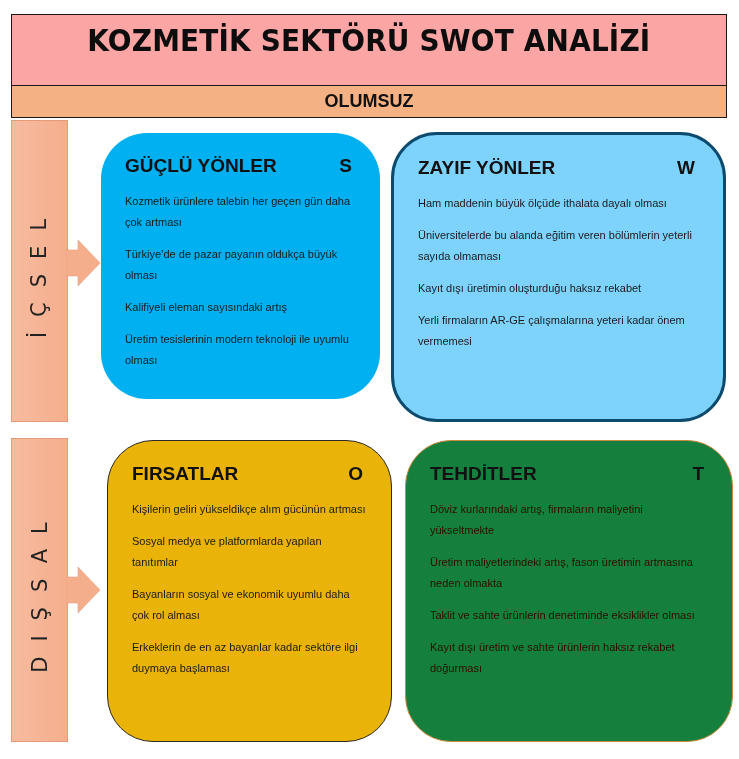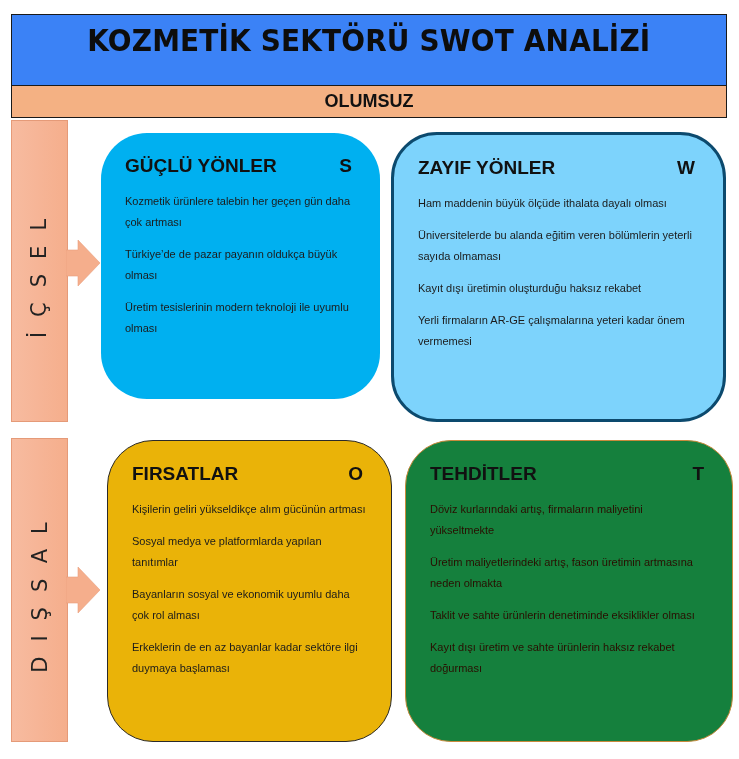--- a/index.html
+++ b/index.html
@@ -1,21 +1,21 @@
 <!DOCTYPE html>
 <html><head>
   <meta charset="utf-8">
   <style>
     * { box-sizing: border-box; margin: 0; padding: 0; }
     html, body { width: 739px; height: 759px; background: #ffffff; overflow: hidden; }
     body { position: relative; font-family: "Liberation Sans", "DejaVu Sans", sans-serif; color: #111; }
 
     .title-bar {
       position: absolute; left: 11px; top: 14px; width: 716px; height: 72px;
-      background: #3b82f6; border: 1.5px solid #1a1a1a;
+      background: #fca5a5; border: 1.5px solid #1a1a1a;
       display: flex; align-items: center; justify-content: center;
     }
     .title-bar span {
       font-family: "DejaVu Sans", sans-serif; font-weight: bold; font-size: 31px;
       letter-spacing: 0.2px; color: #0d0d0d; transform: scaleX(0.9); display: inline-block;
       margin-top: -20px;
     }
     .header-row {
       position: absolute; left: 11px; top: 86px; width: 716px; height: 32px;
       background: #f4b183; border: 1.5px solid #1a1a1a; border-top: none; display: flex;
@@ -85,20 +85,21 @@
 </svg>
 
 <div class="quad q-s">
   <div class="quad-head">
     <span>GÜÇLÜ YÖNLER</span>
     <span class="letter">S</span>
   </div>
   <ul>
     <li>Kozmetik ürünlere talebin her geçen gün daha çok artması</li>
     <li>Türkiye’de de pazar payanın oldukça büyük olması</li>
+    <li>Kalifiyeli eleman sayısındaki artış</li>
     <li>Üretim tesislerinin modern teknoloji ile uyumlu olması</li>
   </ul>
 </div>
 
 <div class="quad q-w">
   <div class="quad-head">
     <span>ZAYIF YÖNLER</span>
     <span class="letter">W</span>
   </div>
   <ul>

